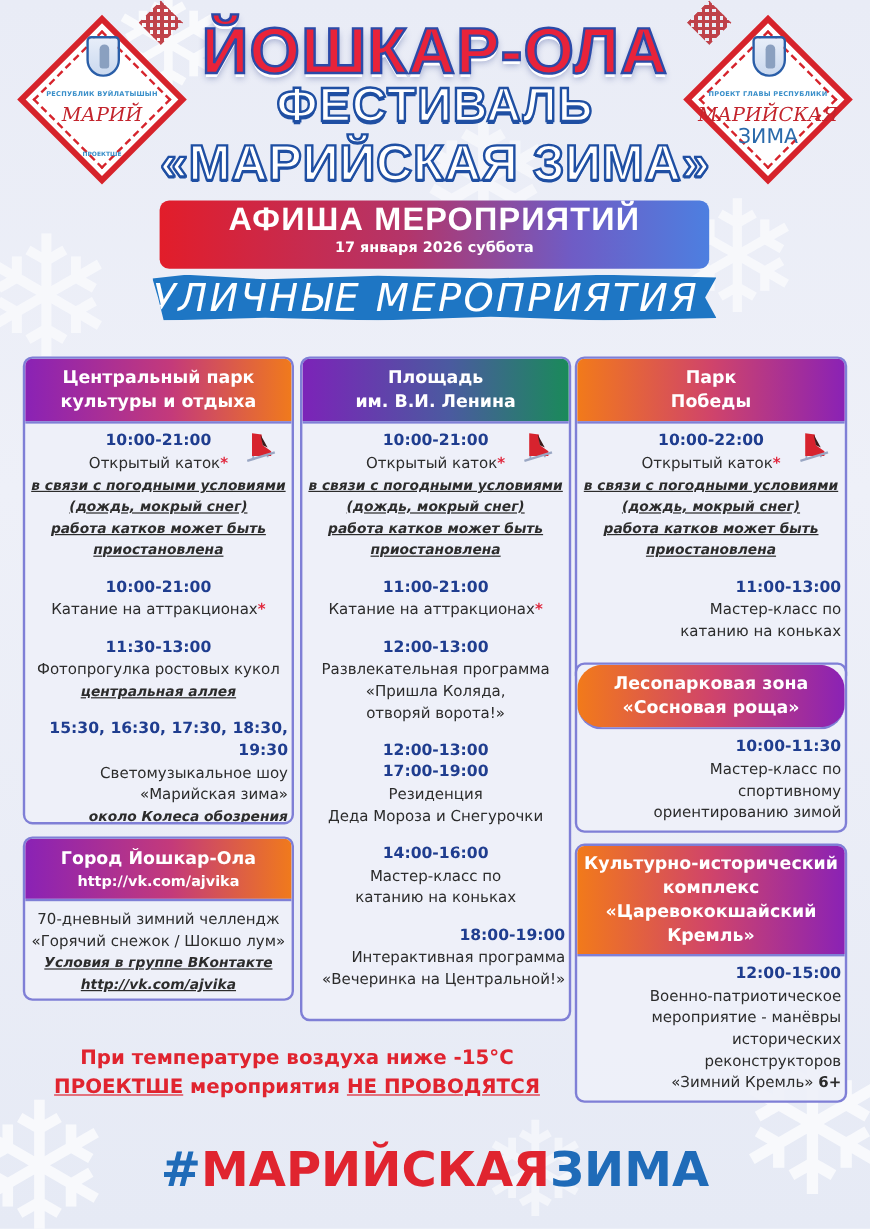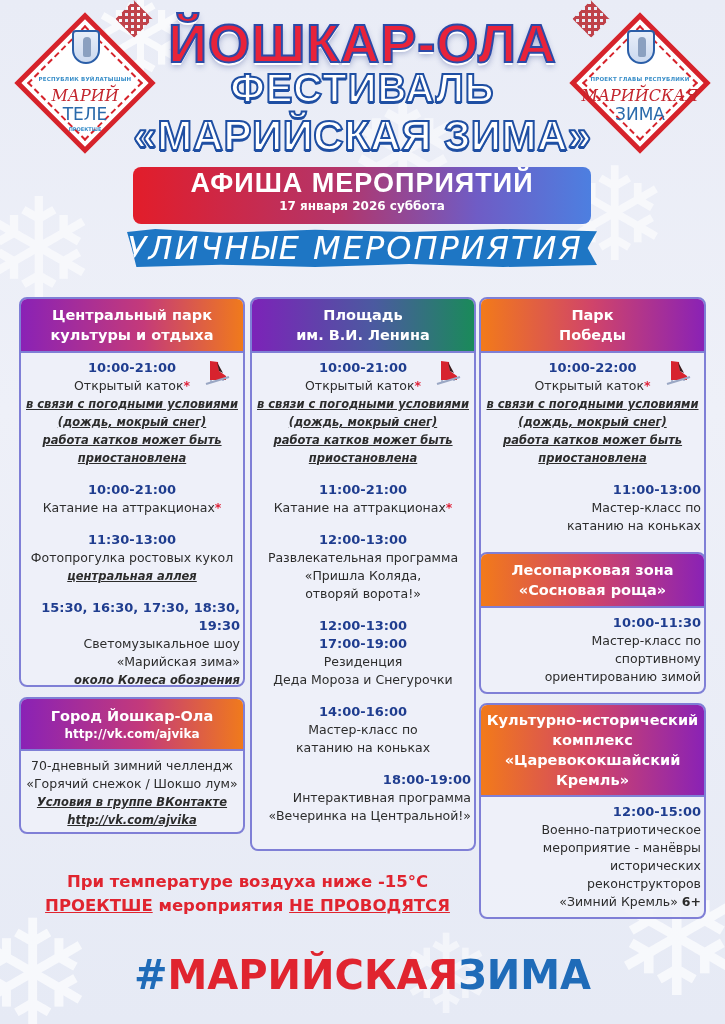--- a/index.html
+++ b/index.html
@@ -125,21 +125,21 @@
   .card.c1 { left: 19px; top: 297px; width: 226px; height: 390px; }
   .card.c1 .head { height: 54px; }
   .card.c2 { left: 19px; top: 697px; width: 226px; height: 137px; }
   .card.c2 .head { height: 52px; }
   .card.c2 .head .url { font-size: 12px; font-weight: bold; line-height: 16px; }
   .card.c3 { left: 250px; top: 297px; width: 226px; height: 554px; }
   .card.c3 .head { height: 54px; }
   .card.c4 { left: 479px; top: 297px; width: 227px; height: 274px; }
   .card.c4 .head { height: 54px; }
   .card.c5 { left: 479px; top: 552px; width: 227px; height: 142px; }
-  .card.c5 .head { height: 54px; }
+  .card.c5 .head { height: 54px; border-radius: 21px; }
   .card.c6 { left: 479px; top: 703px; width: 227px; height: 216px; }
   .card.c6 .head { height: 92px; }
 
   .warning {
     position: absolute; left: 15px; top: 870px; width: 465px; text-align: center;
     color: #e0242f; font-weight: bold; font-size: 16.5px; line-height: 24px;
   }
   .warning u { text-decoration: underline; }
 
   .hashtag {
@@ -162,21 +162,20 @@
 <div class="snow s7">❄</div>
 
 <div class="ornament o1"></div>
 <div class="ornament o2"></div>
 
 <div class="logo left">
   <div class="diamond"></div>
   <div class="shield"></div>
   <div class="cap">РЕСПУБЛИК ВУЙЛАТЫШЫН</div>
   <div class="l1">МАРИЙ</div>
-  <div class="l2">ТЕЛЕ</div>
   <div class="l3">ПРОЕКТШЕ</div>
 </div>
 
 <div class="logo right">
   <div class="diamond"></div>
   <div class="shield"></div>
   <div class="cap">ПРОЕКТ ГЛАВЫ РЕСПУБЛИКИ</div>
   <div class="l1">МАРИЙСКАЯ</div>
   <div class="l2">ЗИМА</div>
 </div>

